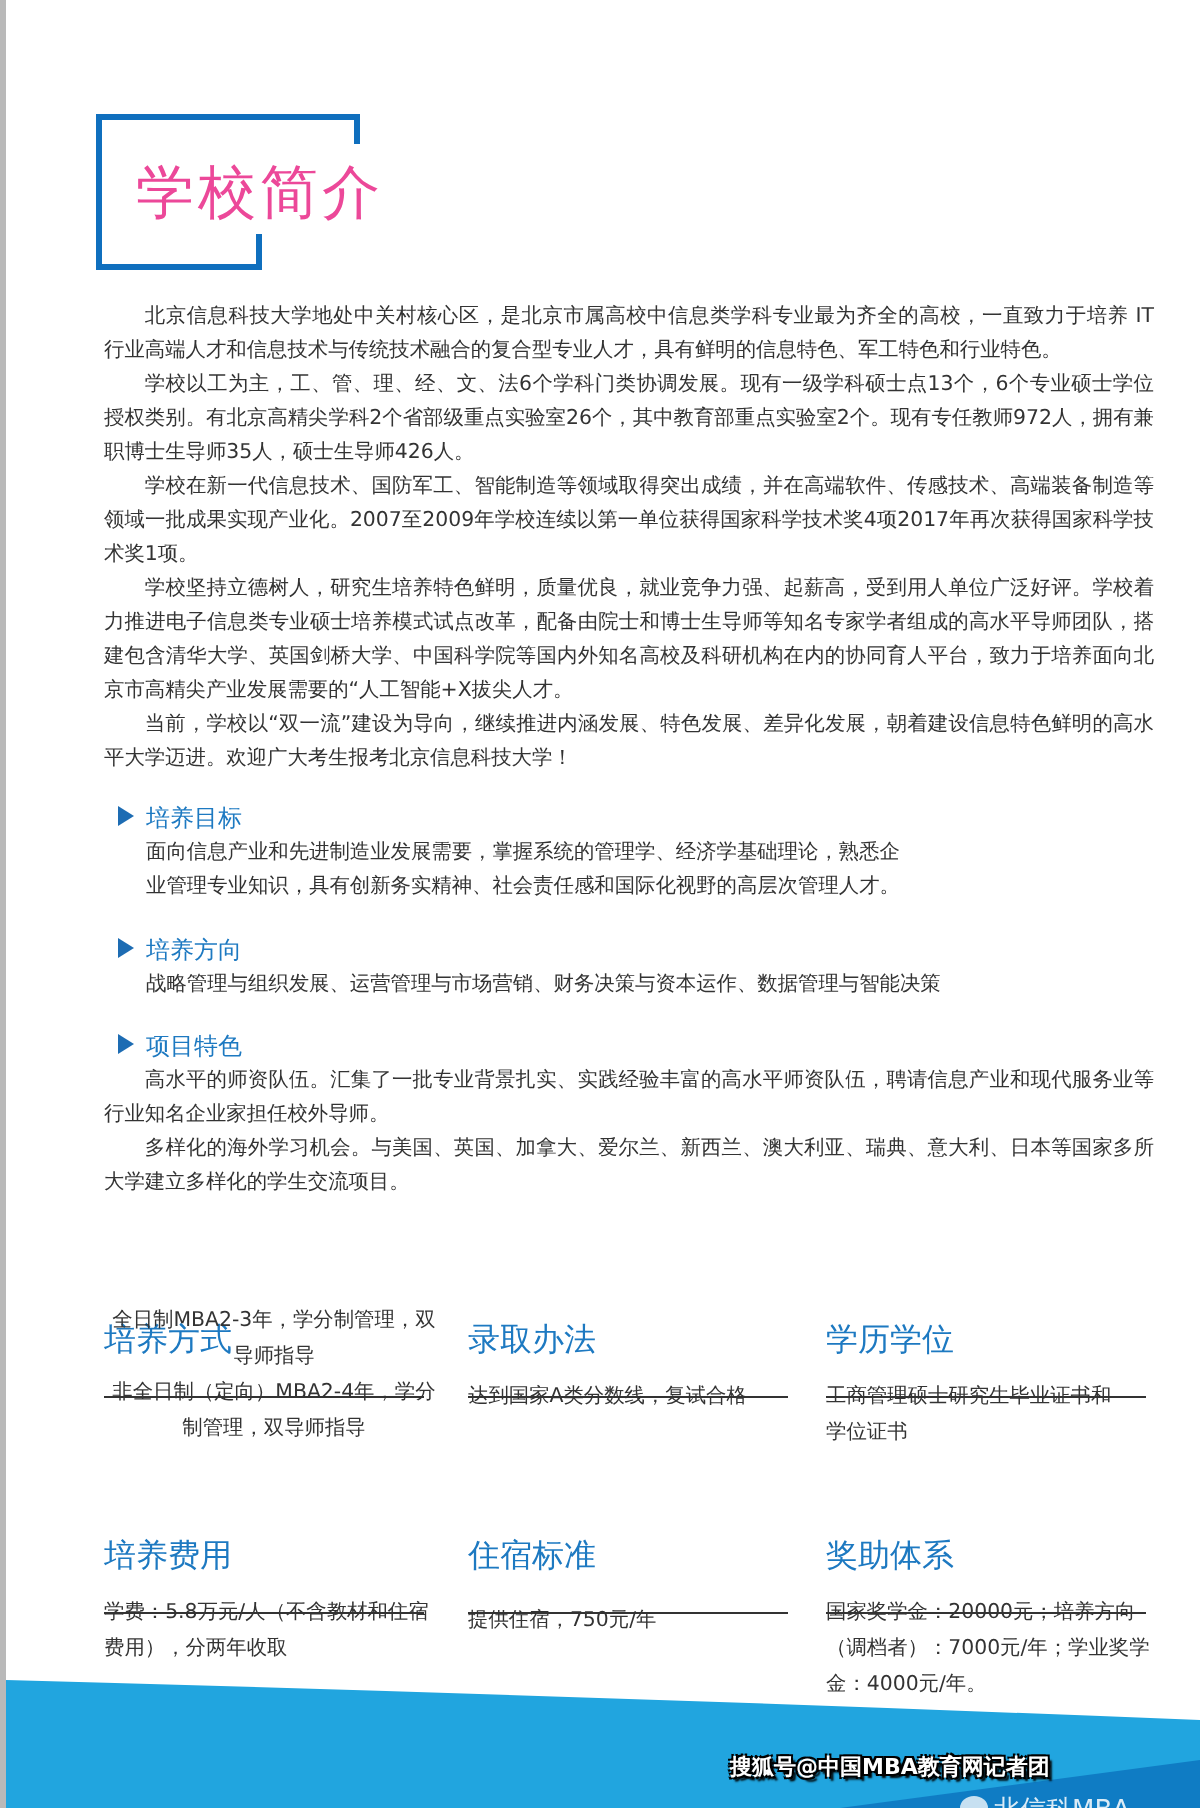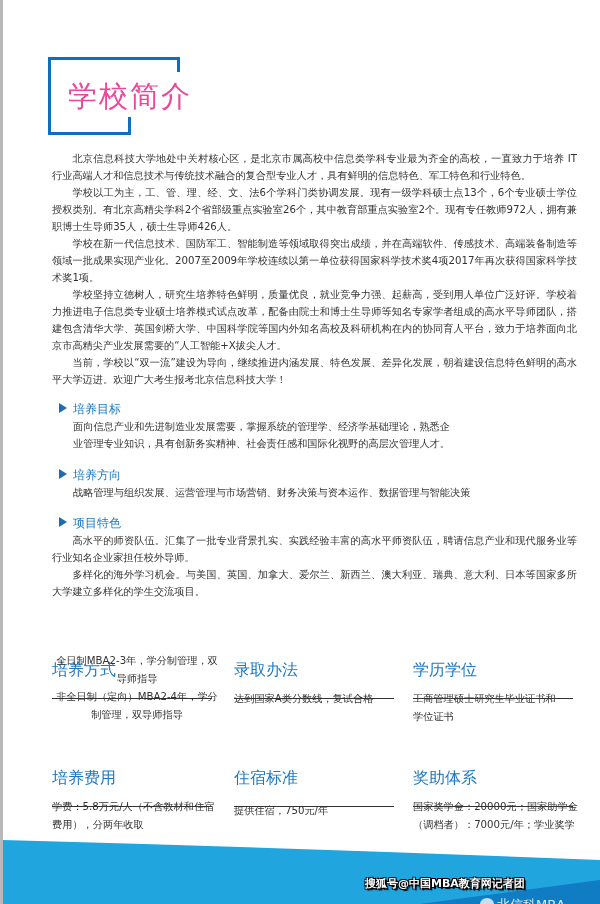--- a/index.html
+++ b/index.html
@@ -120,22 +120,23 @@
   <div>费用），分两年收取</div>
 </div>
 
 <div class="info-head" style="left:234px;top:770px;width:160px;">住宿标准</div>
 <div class="info-body" style="left:234px;top:802px;width:170px;">
   <div>提供住宿，750元/年</div>
 </div>
 
 <div class="info-head" style="left:413px;top:770px;width:160px;">奖助体系</div>
 <div class="info-body" style="left:413px;top:798px;width:175px;">
-  <div>国家奖学金：20000元；国家助学金</div>
+  <div>国家奖学金：20000元；培养方向</div>
   <div>（调档者）：7000元/年；学业奖学</div>
+  <div>金：4000元/年。</div>
 </div>
 
 <svg class="wave" viewBox="0 0 600 84" preserveAspectRatio="none">
   <path d="M3,20 Q300,28 600,40 L600,84 L3,84 Z" fill="#21a5df"></path>
   <path d="M420,84 L600,60 L600,84 Z" fill="#0f7cc4"></path>
   <rect x="0" y="0" width="3" height="84" fill="#b9b9b9"></rect>
 </svg>
 
 <div class="wechat">
   <span class="wechat-icon"></span><span>北信科MBA</span>

